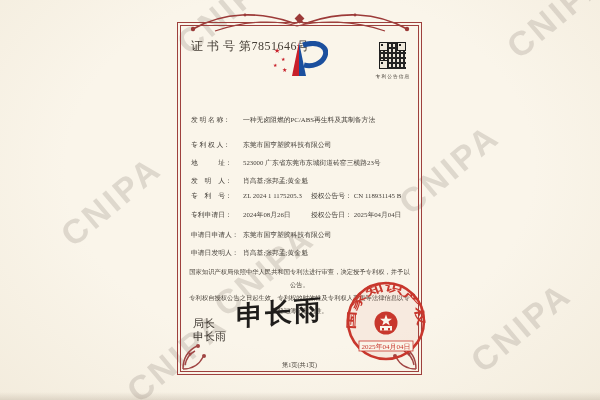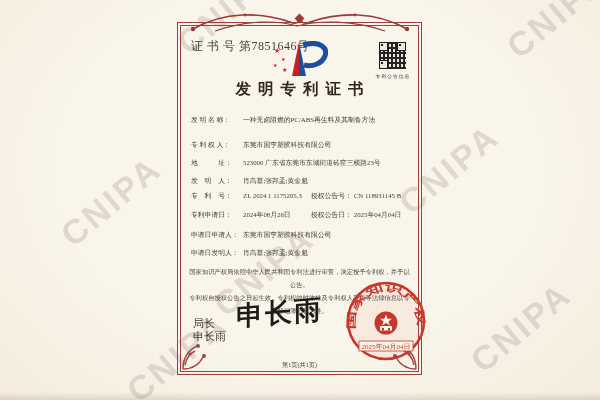--- a/index.html
+++ b/index.html
@@ -105,21 +105,20 @@
       </g>
     </svg>
 
     <div class="qr">
       <div class="f tl"></div>
       <div class="f tr"></div>
       <div class="f bl"></div>
     </div>
     <div class="qr-cap">专利公告信息</div>
 
-    <div class="title">发明专利证书</div>
 
     <div class="fields">
       <div class="row">
         <span class="lbl">发 明 名 称：</span>
         <span class="val">一种无卤阻燃的PC/ABS再生料及其制备方法</span>
       </div>
       <div class="row mt17">
         <span class="lbl">专 利 权 人：</span>
         <span class="val">东莞市国亨塑胶科技有限公司</span>
       </div>

